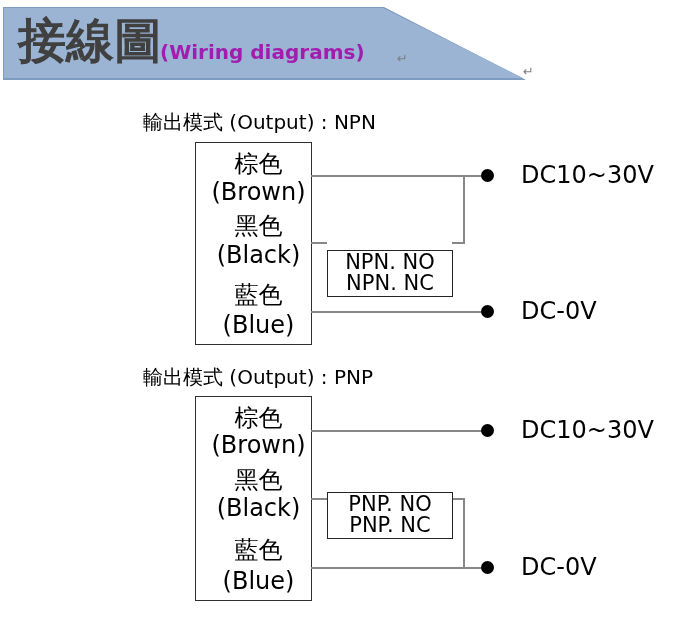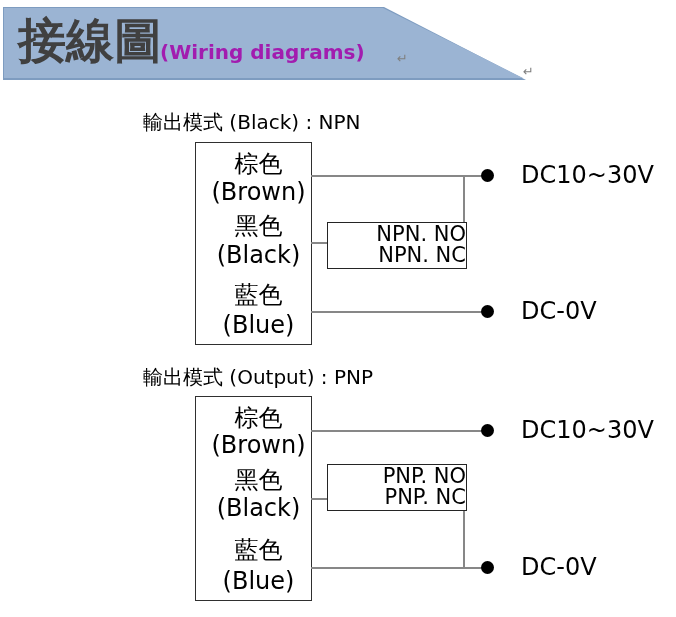--- a/index.html
+++ b/index.html
@@ -31,22 +31,22 @@
   .dtitle{position:absolute;left:143px;font-size:20px;line-height:22px;white-space:nowrap;}
   .sbox{
     position:absolute;left:195px;width:117px;border:1.5px solid #2f2f2f;
     background:#ffffff;box-sizing:border-box;
   }
   .term{
     position:absolute;left:200px;width:117px;text-align:center;
     font-size:24px;line-height:27px;white-space:nowrap;
   }
   .obox{
-    position:absolute;left:327px;width:140px;height:47px;border:1.5px solid #242424;
-    background:#ffffff;box-sizing:border-box;text-align:right;
+    position:absolute;left:327px;width:126px;height:47px;border:1.5px solid #242424;
+    background:#ffffff;box-sizing:border-box;text-align:center;margin-top:28px;
   }
   .obox .oline{display:block;font-size:21px;line-height:21px;white-space:nowrap;}
   .obox .oline:first-child{margin-top:1px;}
   .wh{position:absolute;height:2px;background:#878787;}
   .wv{position:absolute;width:2px;background:#878787;}
   .dot{position:absolute;width:13px;height:13px;border-radius:50%;background:#000;}
   .plabel{position:absolute;left:497px;font-size:24px;line-height:27px;white-space:nowrap;margin-left:24px;}
 </style>
 </head>
 <body>
@@ -54,21 +54,21 @@
 <div class="page">
 
   <div class="banner-edge"></div>
   <div class="banner"></div>
   <span class="t-zh">接線圖</span>
   <span class="t-en">(Wiring diagrams)</span>
   <span class="pmark" style="left:397px;top:52px;">↵</span>
   <span class="pmark" style="left:523px;top:65px;">↵</span>
 
   <section>
-    <div class="dtitle" style="top:111px;">輸出模式 (Black) : NPN</div>
+    <div class="dtitle" style="top:111px;">輸出模式 (Output) : NPN</div>
 
     <div class="sbox" style="top:142px;height:203px;"></div>
     <div class="term" style="top:151px;">棕色</div>
     <div class="term" style="top:179px;">(Brown)</div>
     <div class="term" style="top:213px;">黑色</div>
     <div class="term" style="top:242px;">(Black)</div>
     <div class="term" style="top:282px;">藍色</div>
     <div class="term" style="top:312px;">(Blue)</div>
 
     <div class="wh" style="left:311px;top:175px;width:177px;"></div>

